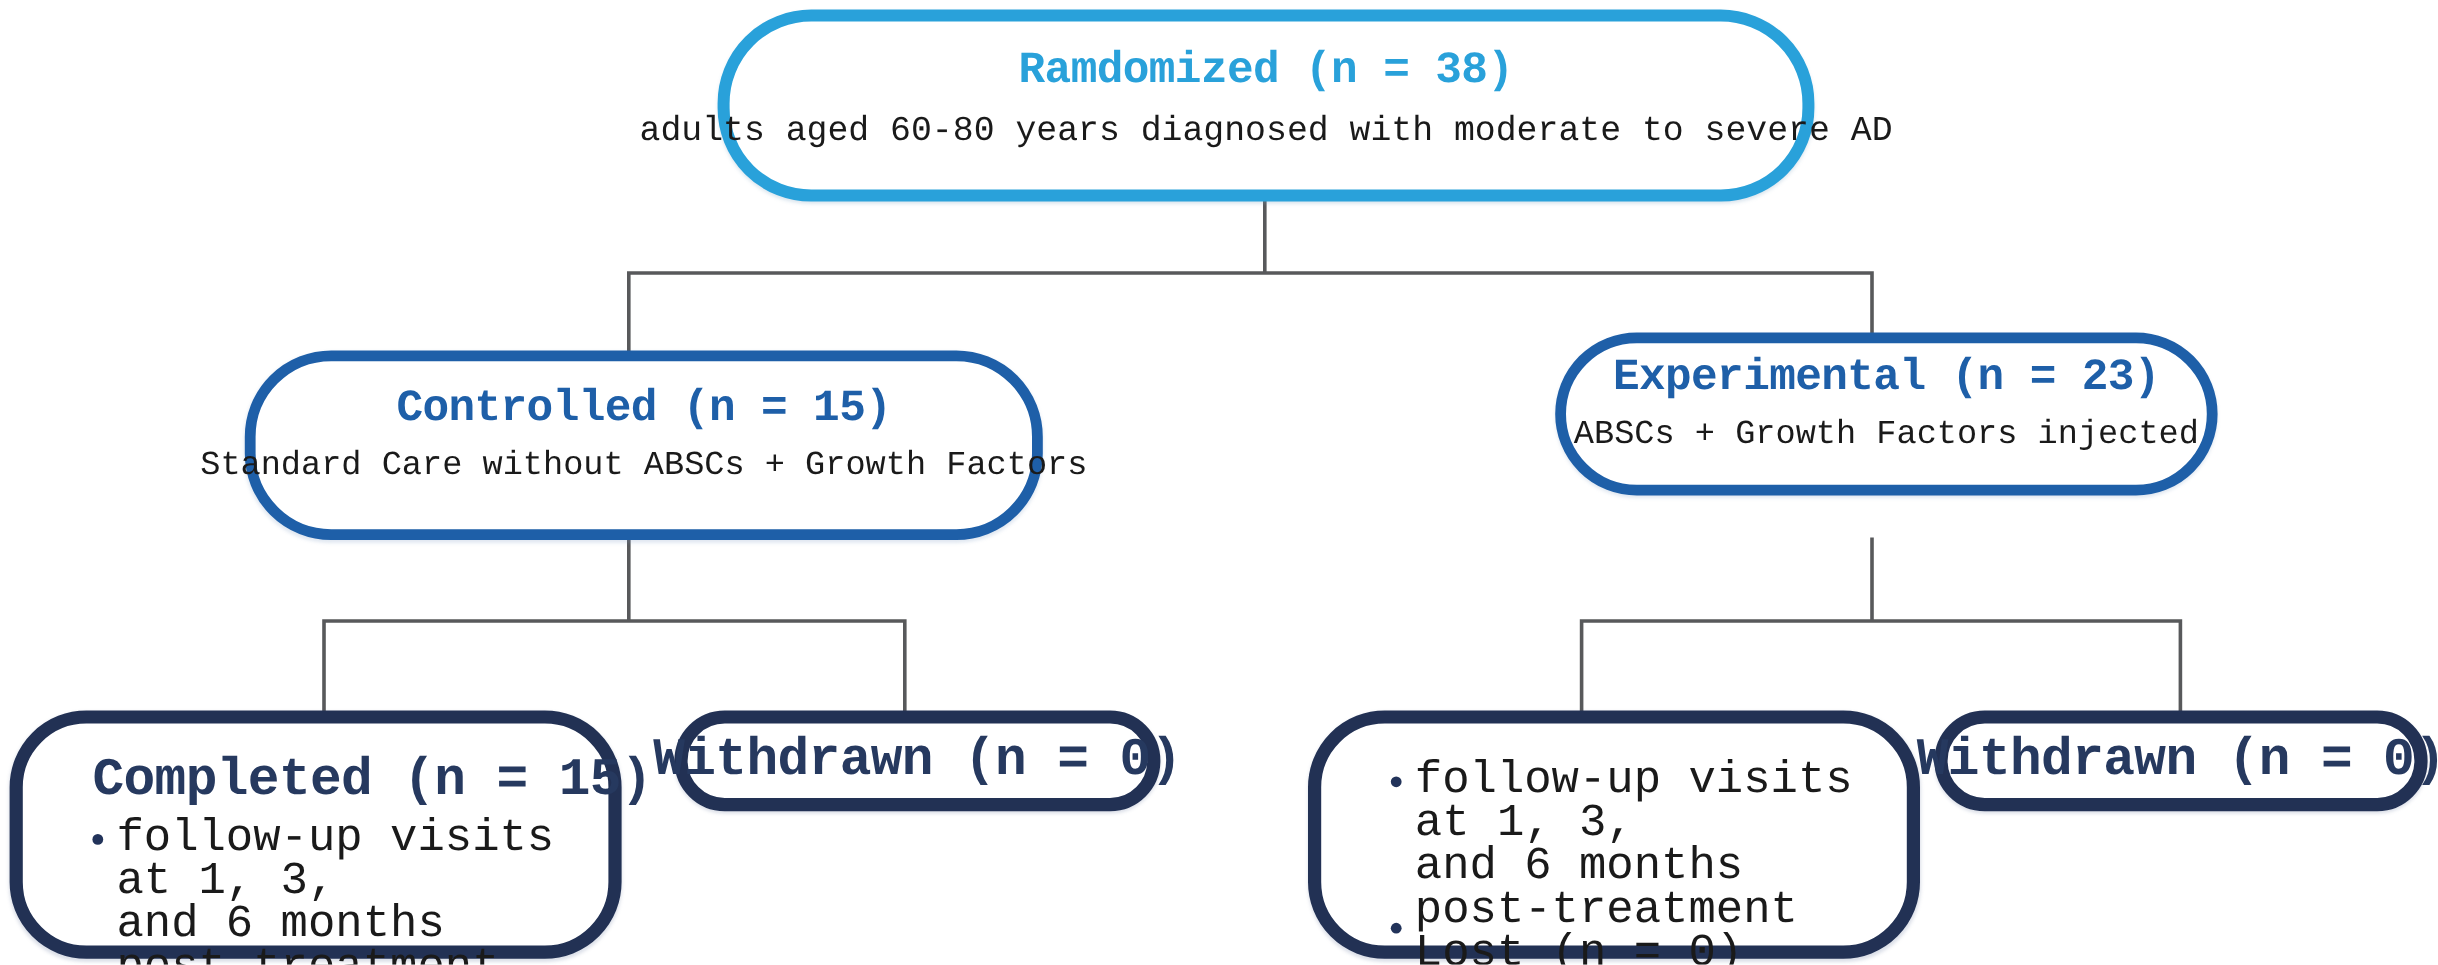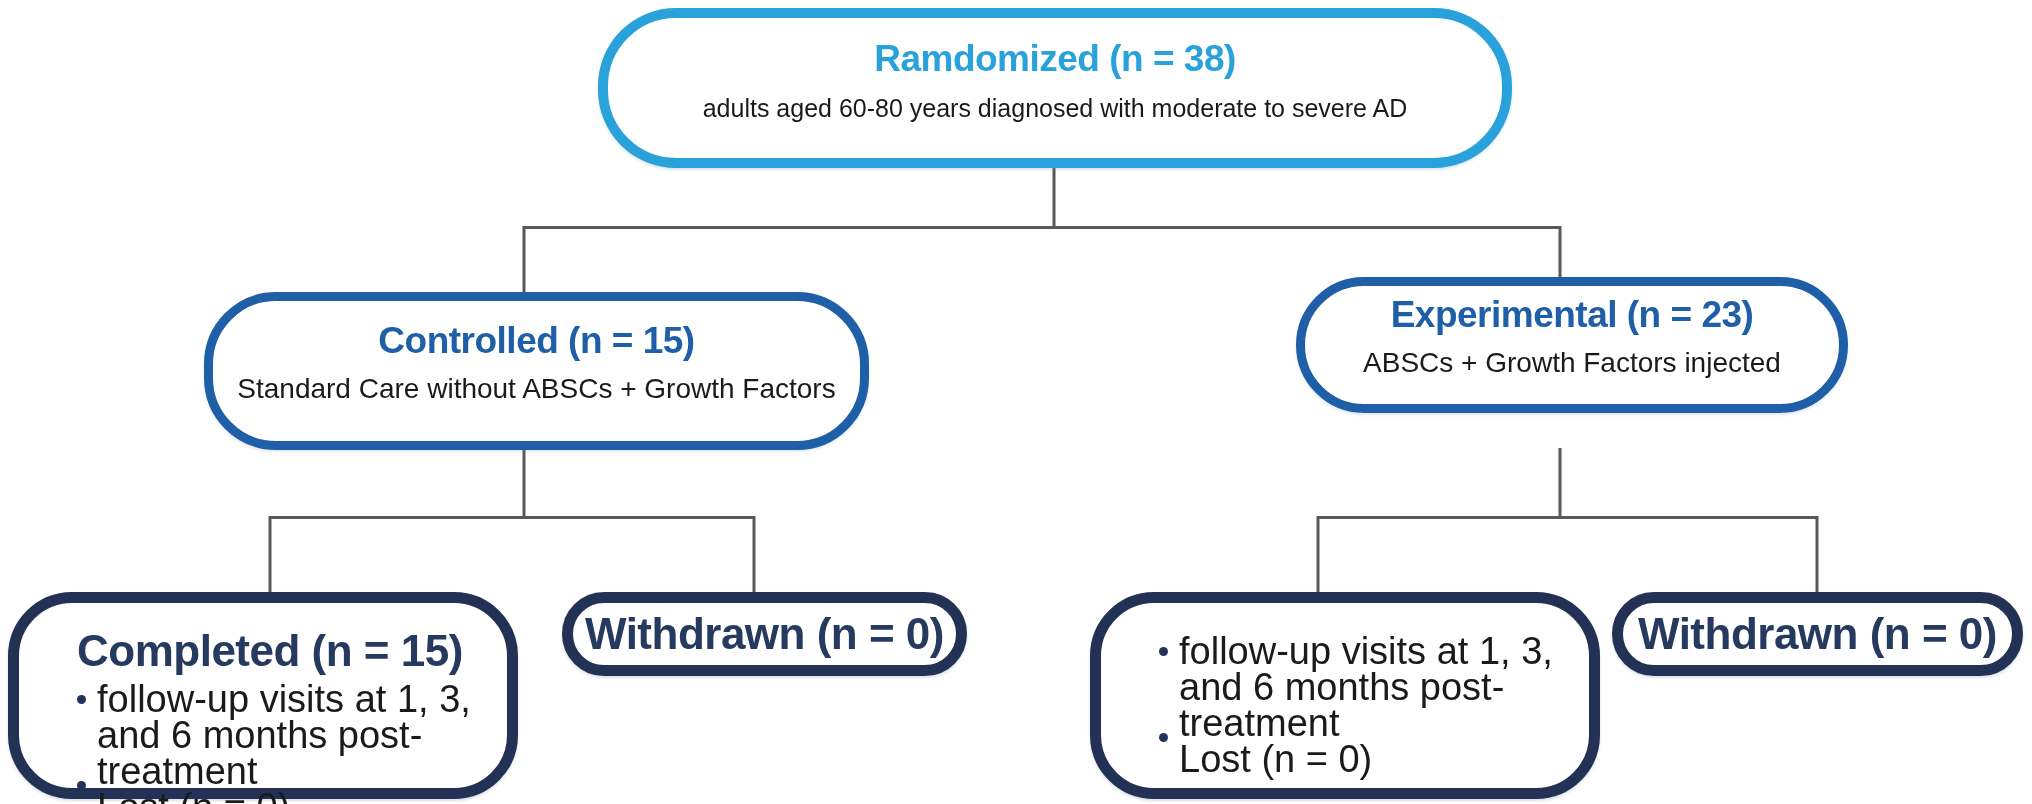--- a/index.html
+++ b/index.html
@@ -8,21 +8,21 @@
     width:2032px;height:804px;
     background:#ffffff;
     font-family:"Liberation Sans", sans-serif;
     overflow:hidden;
   }
   svg.connectors{position:absolute;left:0;top:0;width:2032px;height:804px;}
   .node{
     position:absolute;
     background:#ffffff;
     box-sizing:border-box;
-    display:flex;flex-direction:column;
+    display:flex;flex-direction:column;font-family:Liberation Mono, monospace;
   }
   .node-title{
     font-weight:700;
     letter-spacing:-0.5px;
     line-height:1.1;
     white-space:nowrap;
   }
   .node-subtitle{
     color:#1a1a1a;
     line-height:1.2;
@@ -30,21 +30,21 @@
   }
   
   .lv1{
     left:598px;top:8px;width:914px;height:160px;
     border:10px solid #29a1da;border-radius:78px;
     align-items:center;justify-content:flex-start;
     padding-top:21px;gap:13px;
     box-shadow:0 2px 3px rgba(120,160,190,0.25);
   }
   .lv1 .node-title{color:#29a1da;font-size:37px;}
-  .lv1 .node-subtitle{font-size:25px;}
+  .lv1 .node-subtitle{font-size:29px;}
   
   .lv2{
     border:9px solid #1e5fa8;border-radius:72px;
     align-items:center;justify-content:center;
     padding-bottom:16px;gap:10px;
     box-shadow:0 2px 3px rgba(120,150,190,0.22);
   }
   .lv2 .node-title{color:#1e5fa8;font-size:37px;}
   .lv2 .node-subtitle{font-size:28px;}
   .controlled{left:204px;top:292px;width:665px;height:158px;}

